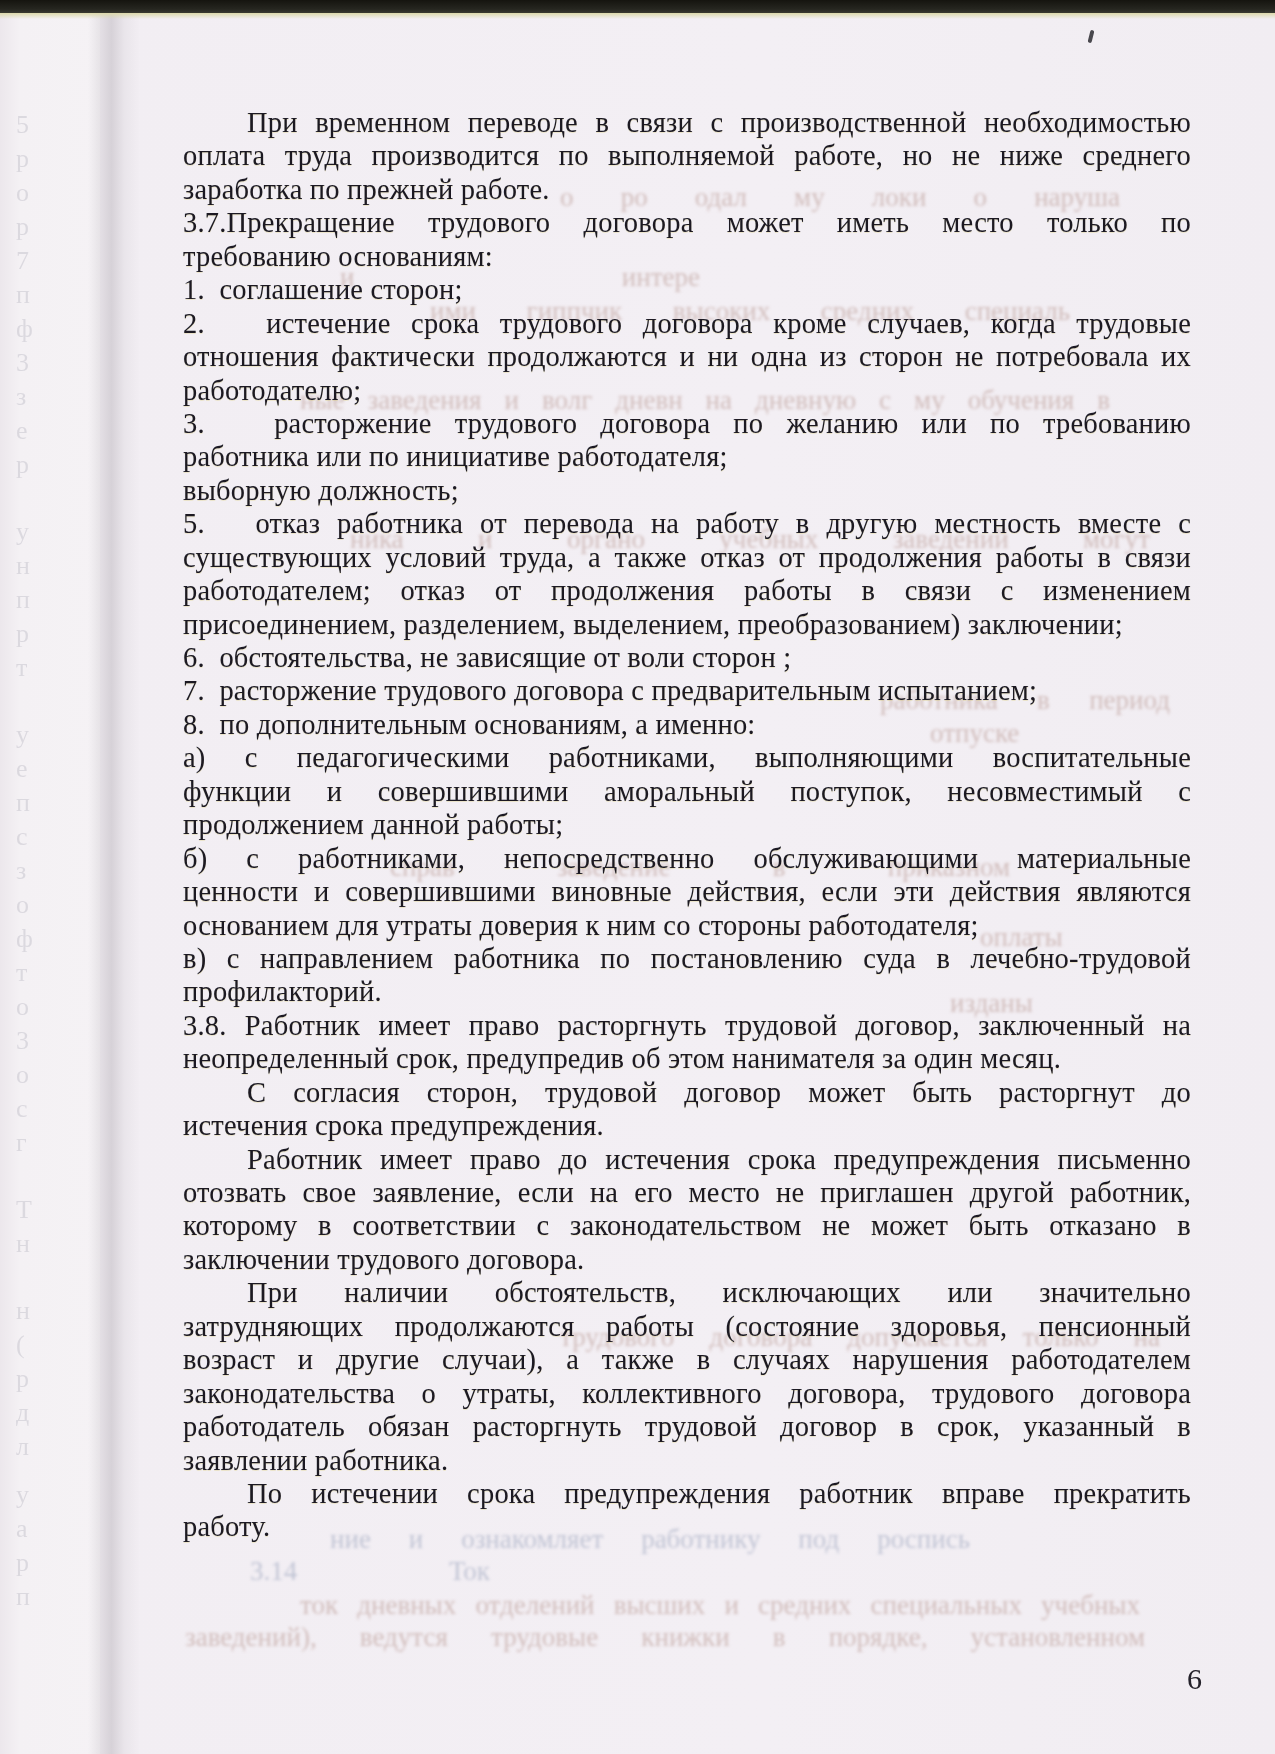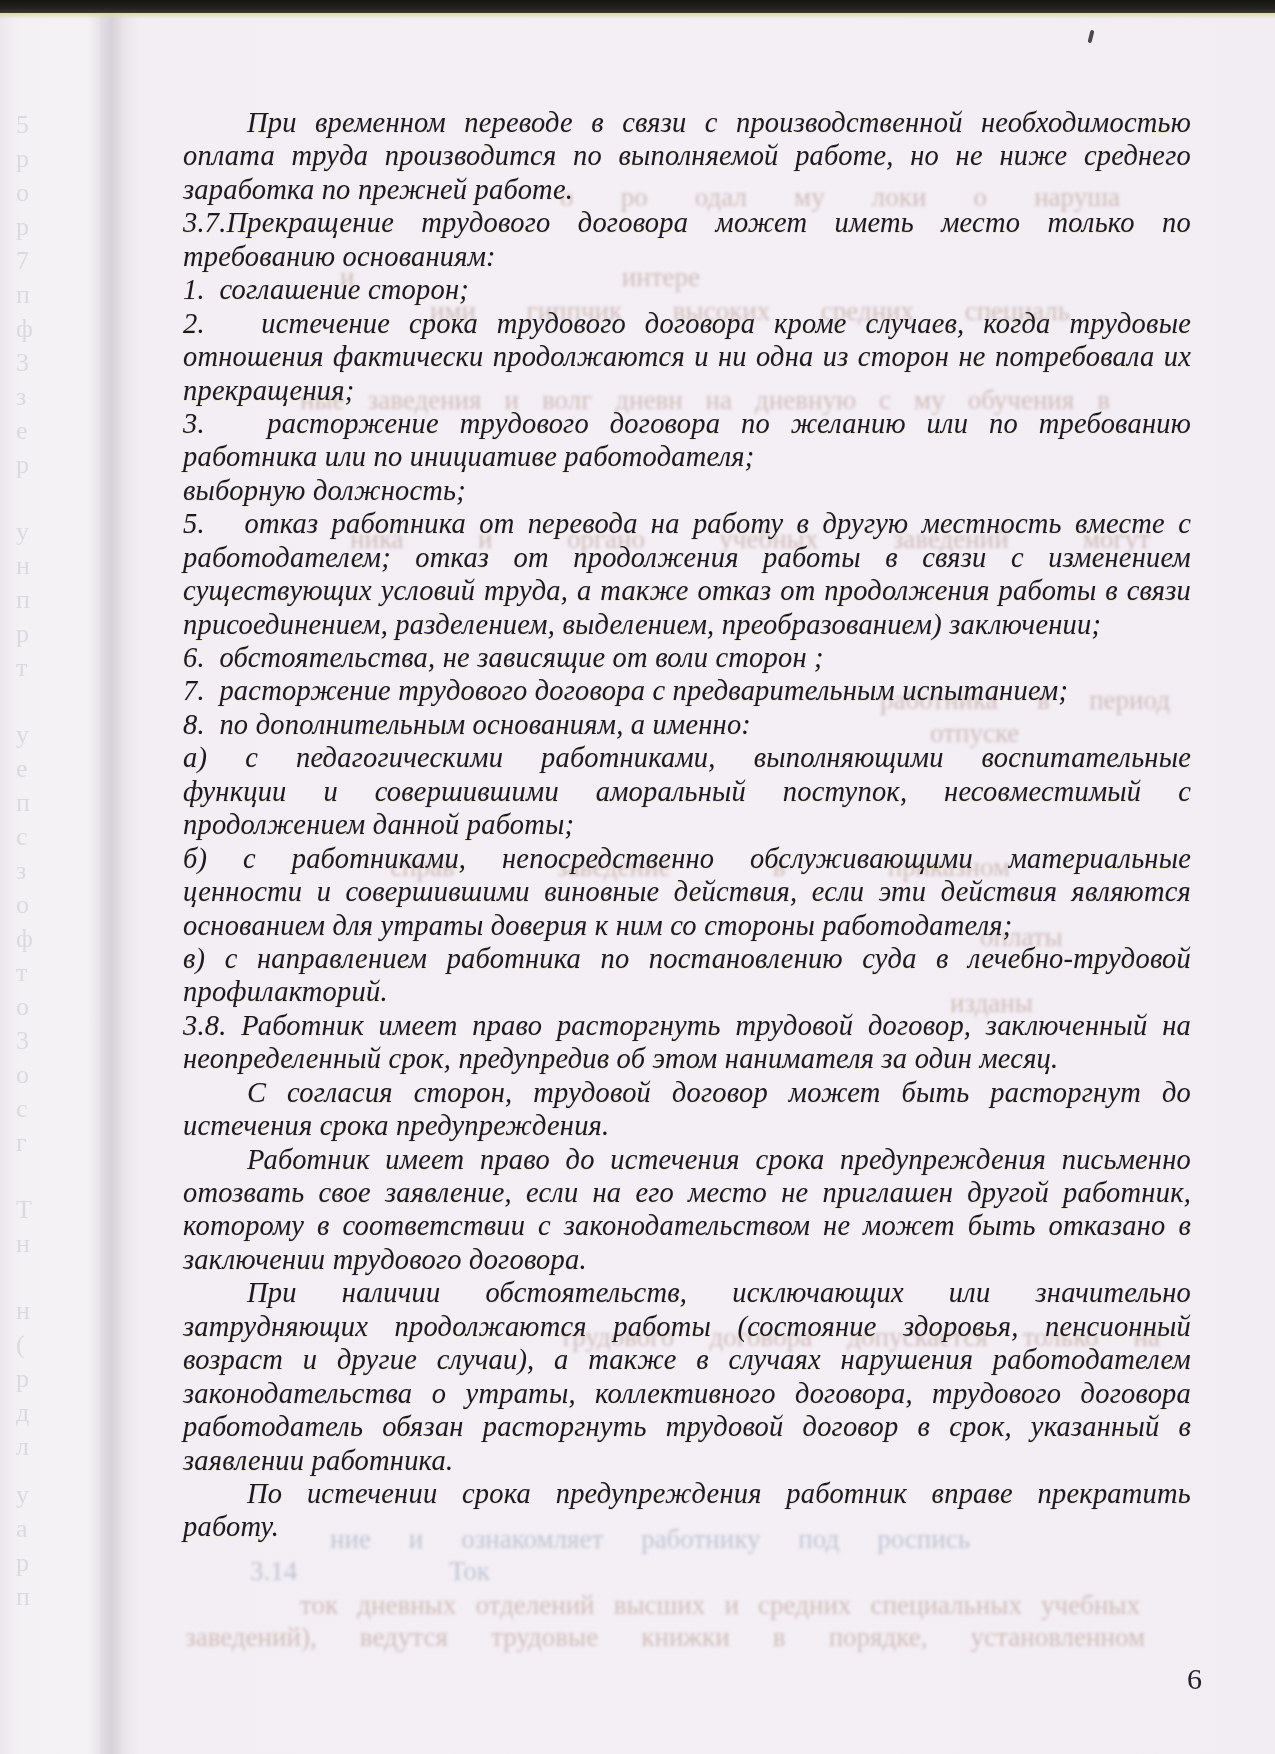--- a/index.html
+++ b/index.html
@@ -30,21 +30,20 @@
   .edge-letter{
     position:absolute;left:16px;width:30px;
     font-size:26px;color:#7d7d90;opacity:.2;
     filter:blur(.6px);
   }
   .textblock{
     position:absolute;left:183px;top:106px;width:1008px;
     font-size:28.5px;line-height:33.45px;color:#1c1922;
     letter-spacing:.2px;
     text-shadow:0 1px 0 rgba(210,190,60,.22), -0.5px 0 0 rgba(80,140,220,.10);
-    font-style:italic;
   }
   .line{height:33.45px;white-space:nowrap;}
   .line.j{white-space:normal;text-align:justify;text-align-last:justify;}
   .line.i{padding-left:64px;}
   .ghost-layer{position:absolute;left:0;top:0;width:1275px;height:1754px;pointer-events:none;}
   .ghost{
     position:absolute;
     font-size:27px;line-height:30px;
     filter:blur(1.6px);opacity:.5;
     white-space:nowrap;overflow:hidden;
@@ -132,27 +131,27 @@
   <div class="ink-speck"></div>
   <div class="textblock" id="textblock">
       <div class="line j i">При временном переводе в связи с производственной необходимостью</div>
       <div class="line j">оплата труда производится по выполняемой работе, но не ниже среднего</div>
       <div class="line">заработка по прежней работе.</div>
       <div class="line j">3.7.Прекращение трудового договора может иметь место только по</div>
       <div class="line">требованию основаниям:</div>
       <div class="line">1.&nbsp; соглашение сторон;</div>
       <div class="line j">2.&nbsp;&nbsp; истечение срока трудового договора кроме случаев, когда трудовые</div>
       <div class="line j">отношения фактически продолжаются и ни одна из сторон не потребовала их</div>
-      <div class="line">прекращения;</div>
+      <div class="line">работодателю;</div>
       <div class="line j">3.&nbsp;&nbsp; расторжение трудового договора по желанию или по требованию</div>
       <div class="line">работника или по инициативе работодателя;</div>
       <div class="line">выборную должность;</div>
       <div class="line j">5.&nbsp;&nbsp; отказ работника от перевода на работу в другую местность вместе с</div>
+      <div class="line j">существующих условий труда, а также отказ от продолжения работы в связи</div>
       <div class="line j">работодателем; отказ от продолжения работы в связи с изменением</div>
-      <div class="line j">существующих условий труда, а также отказ от продолжения работы в связи</div>
       <div class="line">присоединением, разделением, выделением, преобразованием) заключении;</div>
       <div class="line">6.&nbsp; обстоятельства, не зависящие от воли сторон ;</div>
       <div class="line">7.&nbsp; расторжение трудового договора с предварительным испытанием;</div>
       <div class="line">8.&nbsp; по дополнительным основаниям, а именно:</div>
       <div class="line j">а)&nbsp; с&nbsp; педагогическими&nbsp; работниками,&nbsp; выполняющими&nbsp; воспитательные</div>
       <div class="line j">функции&nbsp; и&nbsp; совершившими&nbsp; аморальный&nbsp; поступок,&nbsp; несовместимый&nbsp; с</div>
       <div class="line">продолжением данной работы;</div>
       <div class="line j">б)&nbsp; с&nbsp; работниками,&nbsp; непосредственно&nbsp; обслуживающими&nbsp; материальные</div>
       <div class="line j">ценности и совершившими виновные действия, если эти действия являются</div>
       <div class="line">основанием для утраты доверия к ним со стороны работодателя;</div>

